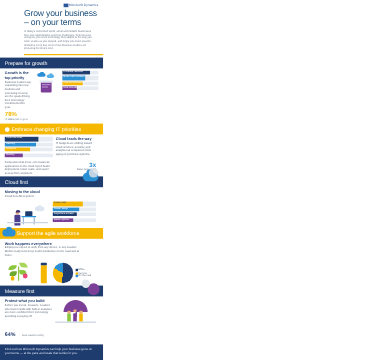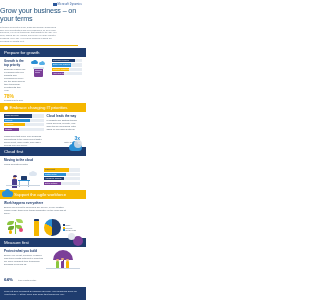--- a/index.html
+++ b/index.html
@@ -1,20 +1,20 @@
 <!DOCTYPE html>
 <html><head>
 <meta charset="utf-8">
 <style>
   html,body{margin:0;padding:0;background:#ffffff;}
   body{width:86px;height:300px;overflow:hidden;font-family:"Liberation Sans",sans-serif;}
   .page{position:relative;width:86px;height:300px;background:#ffffff;}
 
   
-  .hdr{position:relative;padding:3px 4px 2px 0;}
+  .hdr{position:relative;padding:3px 4px 2px 20px;}
   .logo{display:flex;align-items:center;gap:1px;justify-content:flex-end;}
   .logo-sq{width:3.2px;height:3.2px;background:#2b579a;flex:none;}
   .logo-tx{font-size:2.6px;color:#2b579a;letter-spacing:.1px;white-space:nowrap;}
   .title{font-size:7.2px;line-height:8.2px;color:#23527c;font-weight:400;margin:1px 0 2px 0;letter-spacing:-.15px;}
   .intro{width:58px;}
   .rule{height:.6px;background:#f2b705;width:78px;margin:2px 0 0 0;}
 
   
   .banner{position:relative;height:9px;display:flex;align-items:center;padding-left:4px;box-sizing:border-box;}
   .banner.navy{background:#1f3c6e;}

